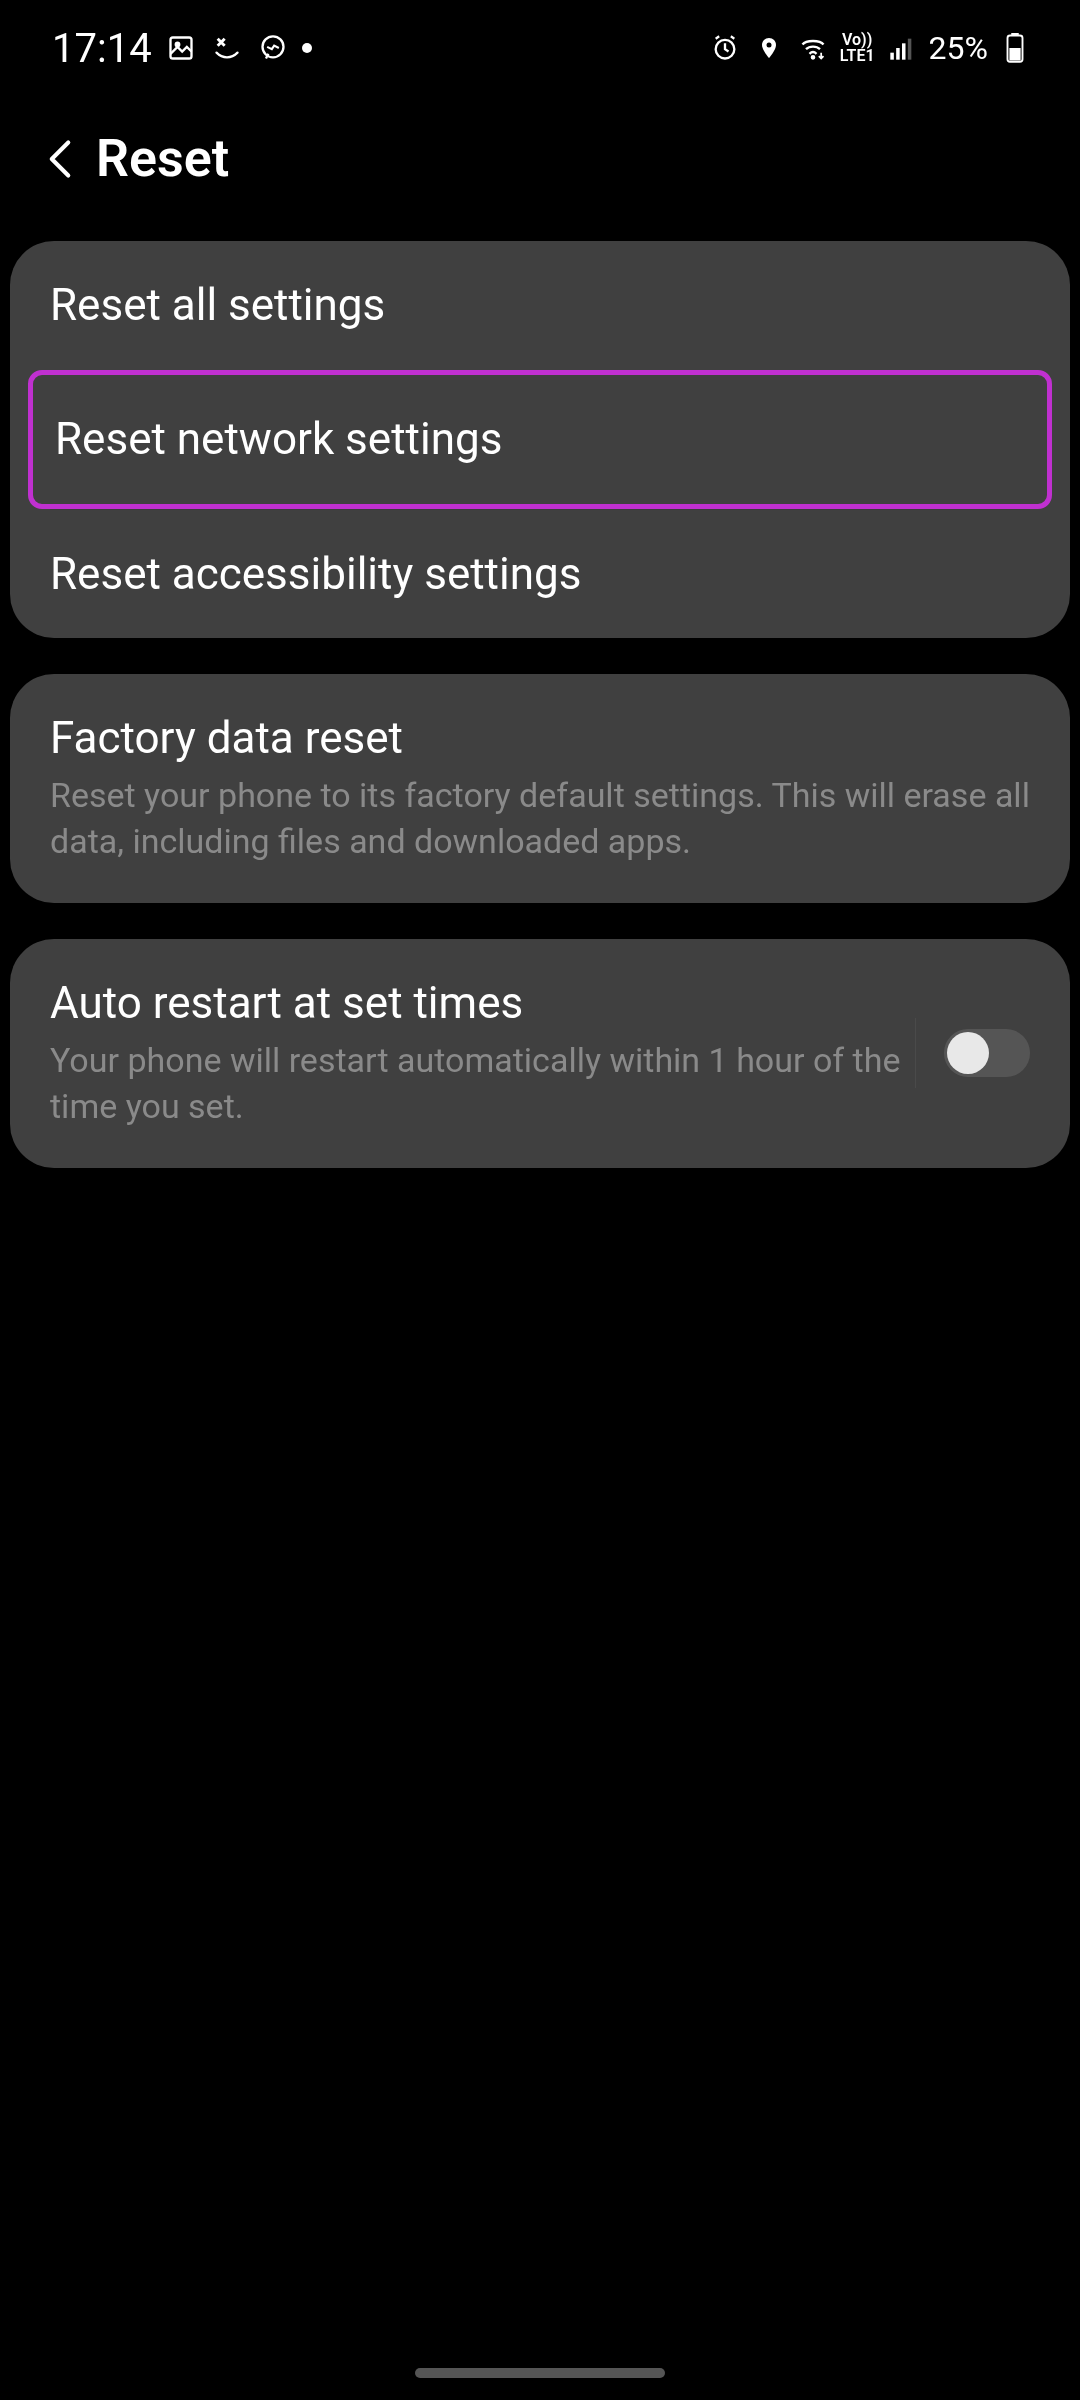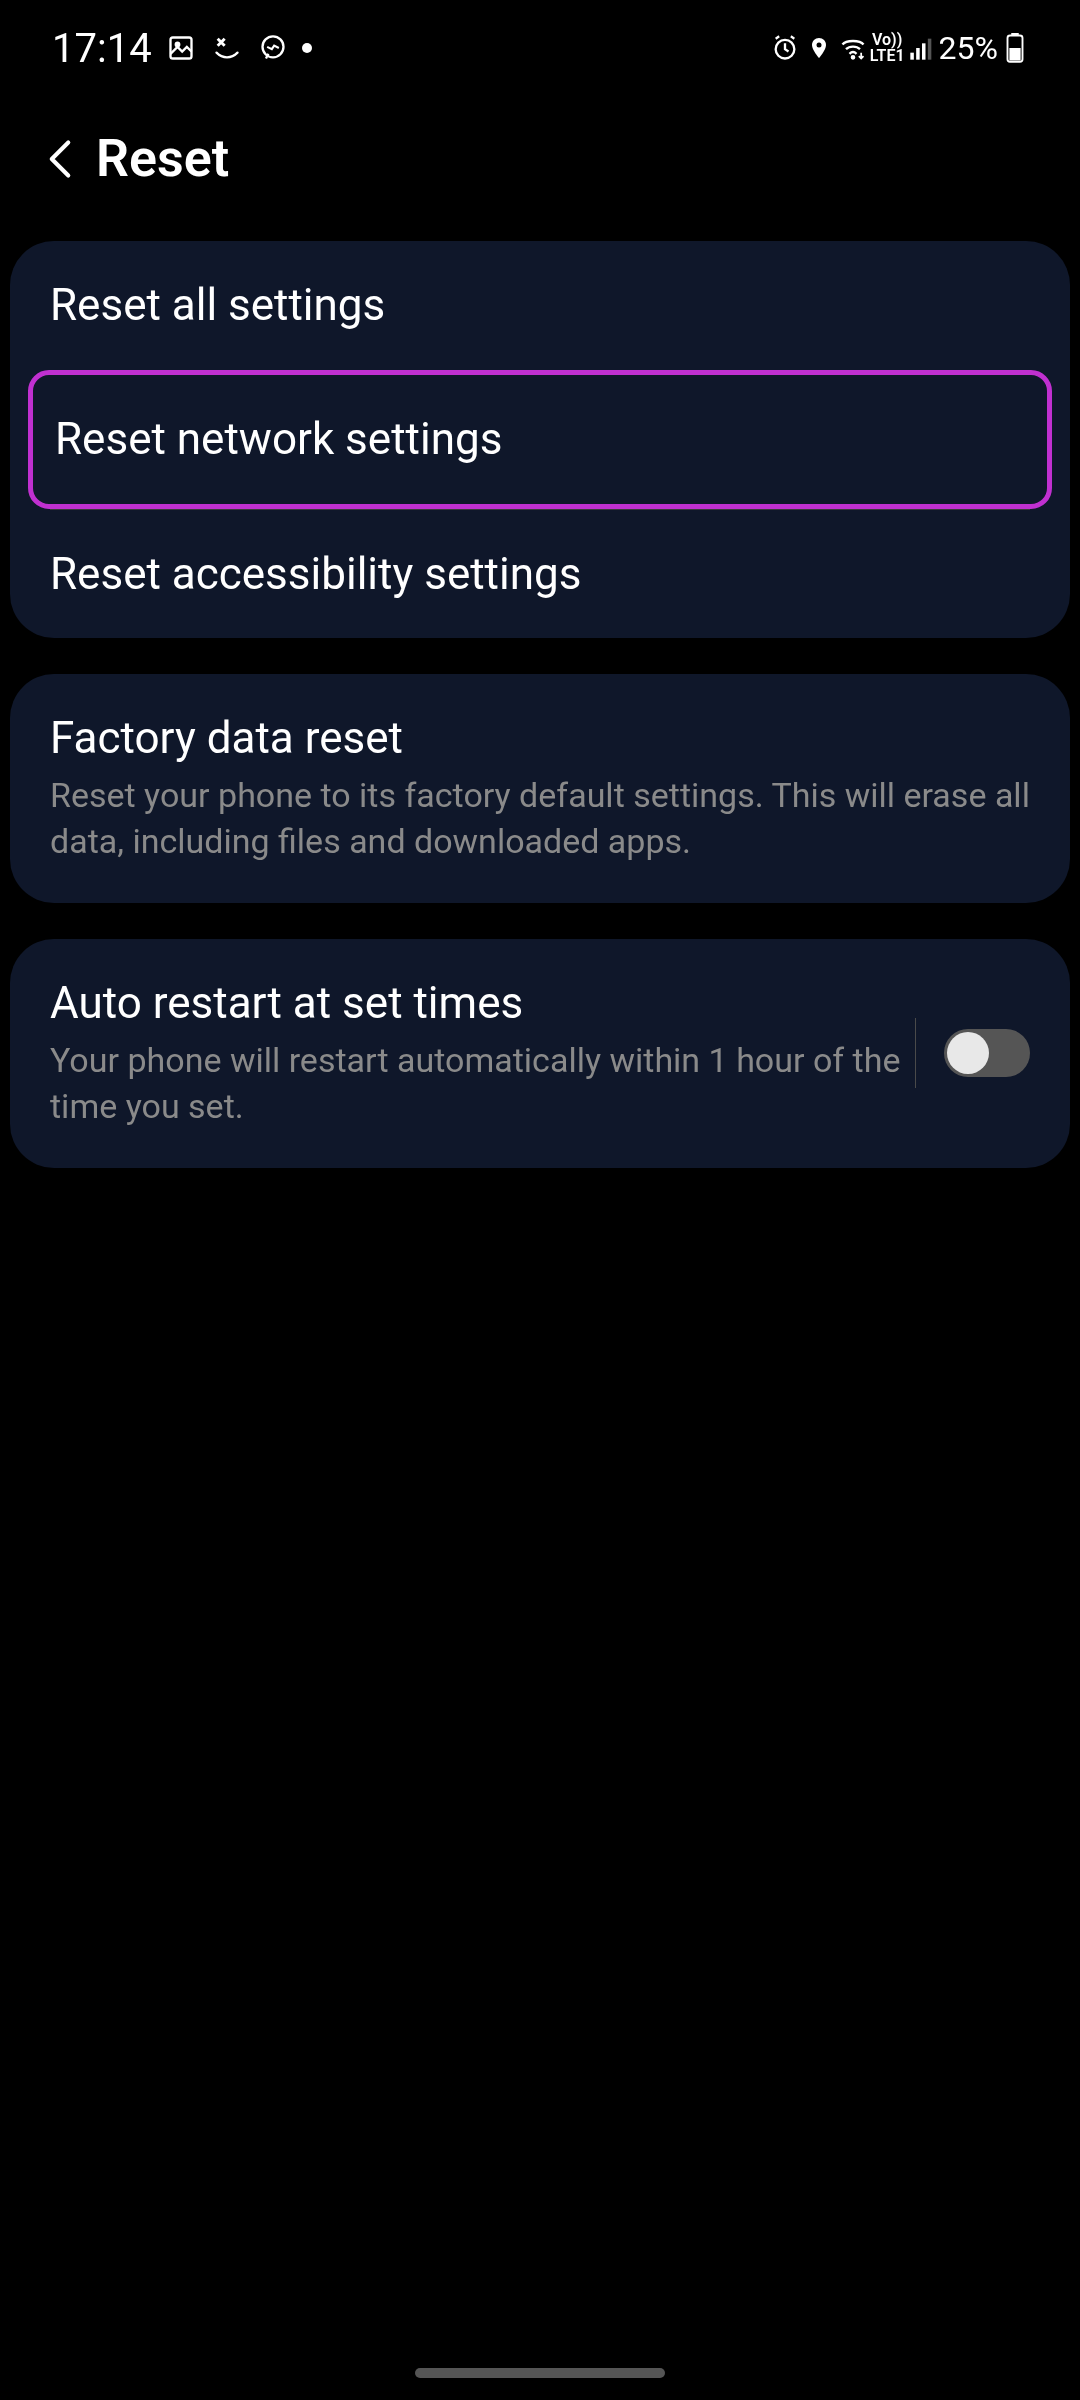--- a/index.html
+++ b/index.html
@@ -36,20 +36,21 @@
     .status-icon {
       width: 34px;
       height: 34px;
       display: inline-flex;
       align-items: center;
       justify-content: center;
     }
     .status-right {
       display: flex;
       align-items: center;
+      gap: 10px;
     }
     .battery-text {
       font-size: 32px;
       color: #ffffff;
     }
     .dot-icon {
       width: 10px;
       height: 10px;
       background: #ffffff;
       border-radius: 50%;
@@ -70,21 +71,21 @@
     }
     .page-title {
       font-size: 52px;
       font-weight: 600;
       color: #ffffff;
     }
     .content {
       padding: 20px 10px;
     }
     .card {
-      background: #0f172a;
+      background: #404040;
       border-radius: 44px;
       margin-bottom: 36px;
       overflow: hidden;
     }
     .list-item {
       padding: 38px 40px;
       cursor: pointer;
       position: relative;
     }
     .list-item-title {
@@ -99,21 +100,21 @@
       line-height: 1.35;
       margin-top: 8px;
     }
     .divider {
       height: 1px;
       background: #3a3a3a;
       margin: 0 40px;
     }
     .highlighted {
       border: 5px solid #c030d0;
-      border-radius: 21px;
+      border-radius: 14px;
       margin: 0 18px;
       padding: 38px 22px;
     }
     .toggle-item {
       display: flex;
       align-items: center;
       padding: 38px 40px;
     }
     .toggle-item-text {
       flex: 1;

